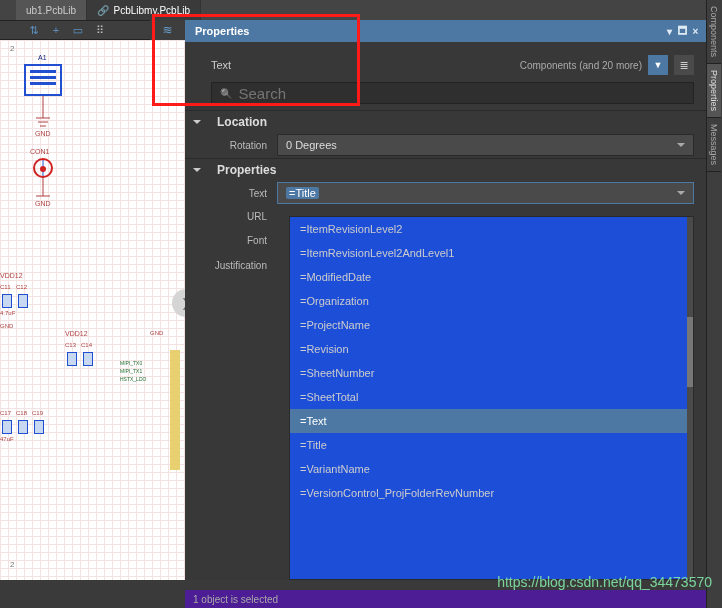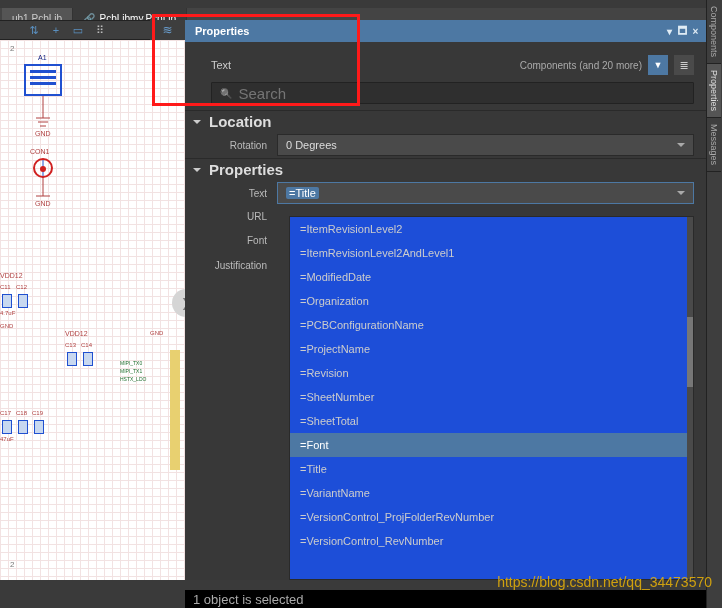--- a/index.html
+++ b/index.html
@@ -1,19 +1,19 @@
 <!DOCTYPE html>
 <html><head>
 <meta charset="utf-8">
 <style>
   * { box-sizing: border-box; margin: 0; padding: 0; font-family: "Segoe UI", Arial, sans-serif; }
   html, body { width: 722px; height: 608px; background: #3a3a3a; overflow: hidden; position: relative; }
 
   
-  .tabstrip { position:absolute; left:0; top:8px; right:16px; height:20px; background:#444; display:flex; align-items:flex-end; padding-left:2px; font-size:10px; color:#ccc;}
+  .tabstrip { position:absolute; left:0; top:0; right:16px; height:20px; background:#444; display:flex; align-items:flex-end; padding-left:16px; font-size:10px; color:#ccc;}
   .tab { height:20px; padding:2px 10px; background:#555; border-right:1px solid #333; display:flex; align-items:center; gap:4px; }
   .tab.active { background:#3a3a3a; color:#fff; }
 
   
   .toolbar { position:absolute; left:0; top:20px; width:185px; height:20px; background:#3e3e3e; border-top:1px solid #222; border-bottom:1px solid #222; display:flex; align-items:center; gap:6px; padding:0 6px;}
   .tbtn { width:16px; height:16px; display:flex; align-items:center; justify-content:center; color:#bbb; font-size:11px; }
   .tbtn-ar { color:#5a8fbf; }
   .toolbar-slider { position:absolute; left:150px; top:20px; width:35px; height:20px; background:#3e3e3e; display:flex; align-items:center; justify-content:center; color:#6a9fd0; font-size:12px;}
 
   
@@ -52,44 +52,44 @@
   .panel-sub { height:40px; display:flex; align-items:center; justify-content:space-between; padding:6px 12px 0 26px;}
   .panel-sub .subtitle { font-size:11px; color:#ccc;}
   .panel-sub .hint { font-size:10px; color:#aaa; display:flex; align-items:center; gap:6px;}
   .hint-btn { width:20px; height:20px; background:#4d78a3; display:flex; align-items:center; justify-content:center;}
   .hint-btn.sec { background:#4a4a4a; }
 
   .search-wrap { padding:0 12px 6px 26px; }
   .search { height:22px; background:#2f2f2f; border:1px solid #222; border-radius:1px; display:flex; align-items:center; padding:0 8px; gap:6px; color:#888;}
   .search input { flex:1; background:transparent; border:none; color:#ccc; font-size:15px; outline:none;}
 
-  .section-head { height:22px; display:flex; align-items:center; gap:8px; padding:0 8px; font-size:15px; color:#ddd; font-weight:600; border-top:1px solid #2a2a2a;}
+  .section-head { height:22px; display:flex; align-items:center; gap:16px; padding:0 8px; font-size:12px; color:#ddd; font-weight:600; border-top:1px solid #2a2a2a;}
   .caret { width:0; height:0; border-top:4px solid #ccc; border-left:4px solid transparent; border-right:4px solid transparent; display:inline-block;}
 
   .row { display:flex; align-items:center; height:26px; padding:0 12px 0 0;}
   .row .lbl { width:92px; text-align:right; color:#bbb; font-size:10px; padding-right:10px;}
   .ctl { flex:1; height:22px; background:#4a4a4a; border:1px solid #2a2a2a; display:flex; align-items:center; padding:1px 8px; color:#ddd; font-size:11px; position:relative;}
   .ctl .dd-caret { position:absolute; right:8px; top:8px; width:0; height:0; border-top:4px solid #aaa; border-left:4px solid transparent; border-right:4px solid transparent;}
   .ctl.sel { border-color:#4d78a3; }
   .ctl .val-sel { background:#4d78a3; color:#fff; padding:0 3px; border-radius:2px;}
 
   .dropdown { position:absolute; left:104px; right:12px; top:196px; bottom:0; background:#1d4ed8; border:1px solid #2a2a2a; overflow:hidden;}
   .dropdown-scrolltrack { position:absolute; right:0; top:0; width:6px; bottom:0; background:#4a4a4a;}
   .dropdown-thumb { position:absolute; right:0; top:100px; width:6px; height:70px; background:#777;}
   .dd-item { height:24px; display:flex; align-items:center; padding:0 10px; color:#ccc; font-size:11px;}
   .dd-item.highlight { background:#4d78a3; color:#fff;}
 
   
-  .status { position:absolute; left:185px; bottom:0; width:521px; height:18px; background:#000000; color:#aaa; font-size:13px; display:flex; align-items:center; padding:0 8px;}
+  .status { position:absolute; left:185px; bottom:0; width:521px; height:18px; background:#4c1d95; color:#aaa; font-size:10px; display:flex; align-items:center; padding:0 8px;}
 
   
   .redmark { position:absolute; border:3px solid #ff1a1a; pointer-events:none;}
 
   
-  .wm { position:absolute; right:10px; bottom:18px; color:#eab308; opacity:.85; font-size:14px;margin-top:36px;}
+  .wm { position:absolute; right:10px; bottom:18px; color:#86efac; opacity:.85; font-size:14px;margin-top:36px;}
 
 </style>
 </head>
 <body>
 
 <div class="tabstrip">
   <div class="tab">
       <span>ub1.PcbLib</span>
     </div>
   <div class="tab active">
@@ -234,30 +234,28 @@
     <div class="lbl">Justification</div>
   </div>
 
   <div class="dropdown" id="dd-list">
     <div class="dropdown-scrolltrack"></div>
     <div class="dropdown-thumb"></div>
   <div class="dd-item">=ItemRevisionLevel2</div>
       <div class="dd-item">=ItemRevisionLevel2AndLevel1</div>
       <div class="dd-item">=ModifiedDate</div>
       <div class="dd-item">=Organization</div>
-      <div class="dd-item">=PCBConfigurationName</div>
       <div class="dd-item">=ProjectName</div>
       <div class="dd-item">=Revision</div>
       <div class="dd-item">=SheetNumber</div>
       <div class="dd-item">=SheetTotal</div>
-      <div class="dd-item highlight">=Font</div>
+      <div class="dd-item highlight">=Text</div>
       <div class="dd-item">=Title</div>
       <div class="dd-item">=VariantName</div>
       <div class="dd-item">=VersionControl_ProjFolderRevNumber</div>
-      <div class="dd-item">=VersionControl_RevNumber</div>
     </div>
 </div>
 
 <div class="status">
   <span>1 object is selected</span>
 </div>
 
 <div class="redmark" style="left:152px; top:14px; width:208px; height:92px;"></div>
 
 <div class="wm">https://blog.csdn.net/qq_34473570</div>

